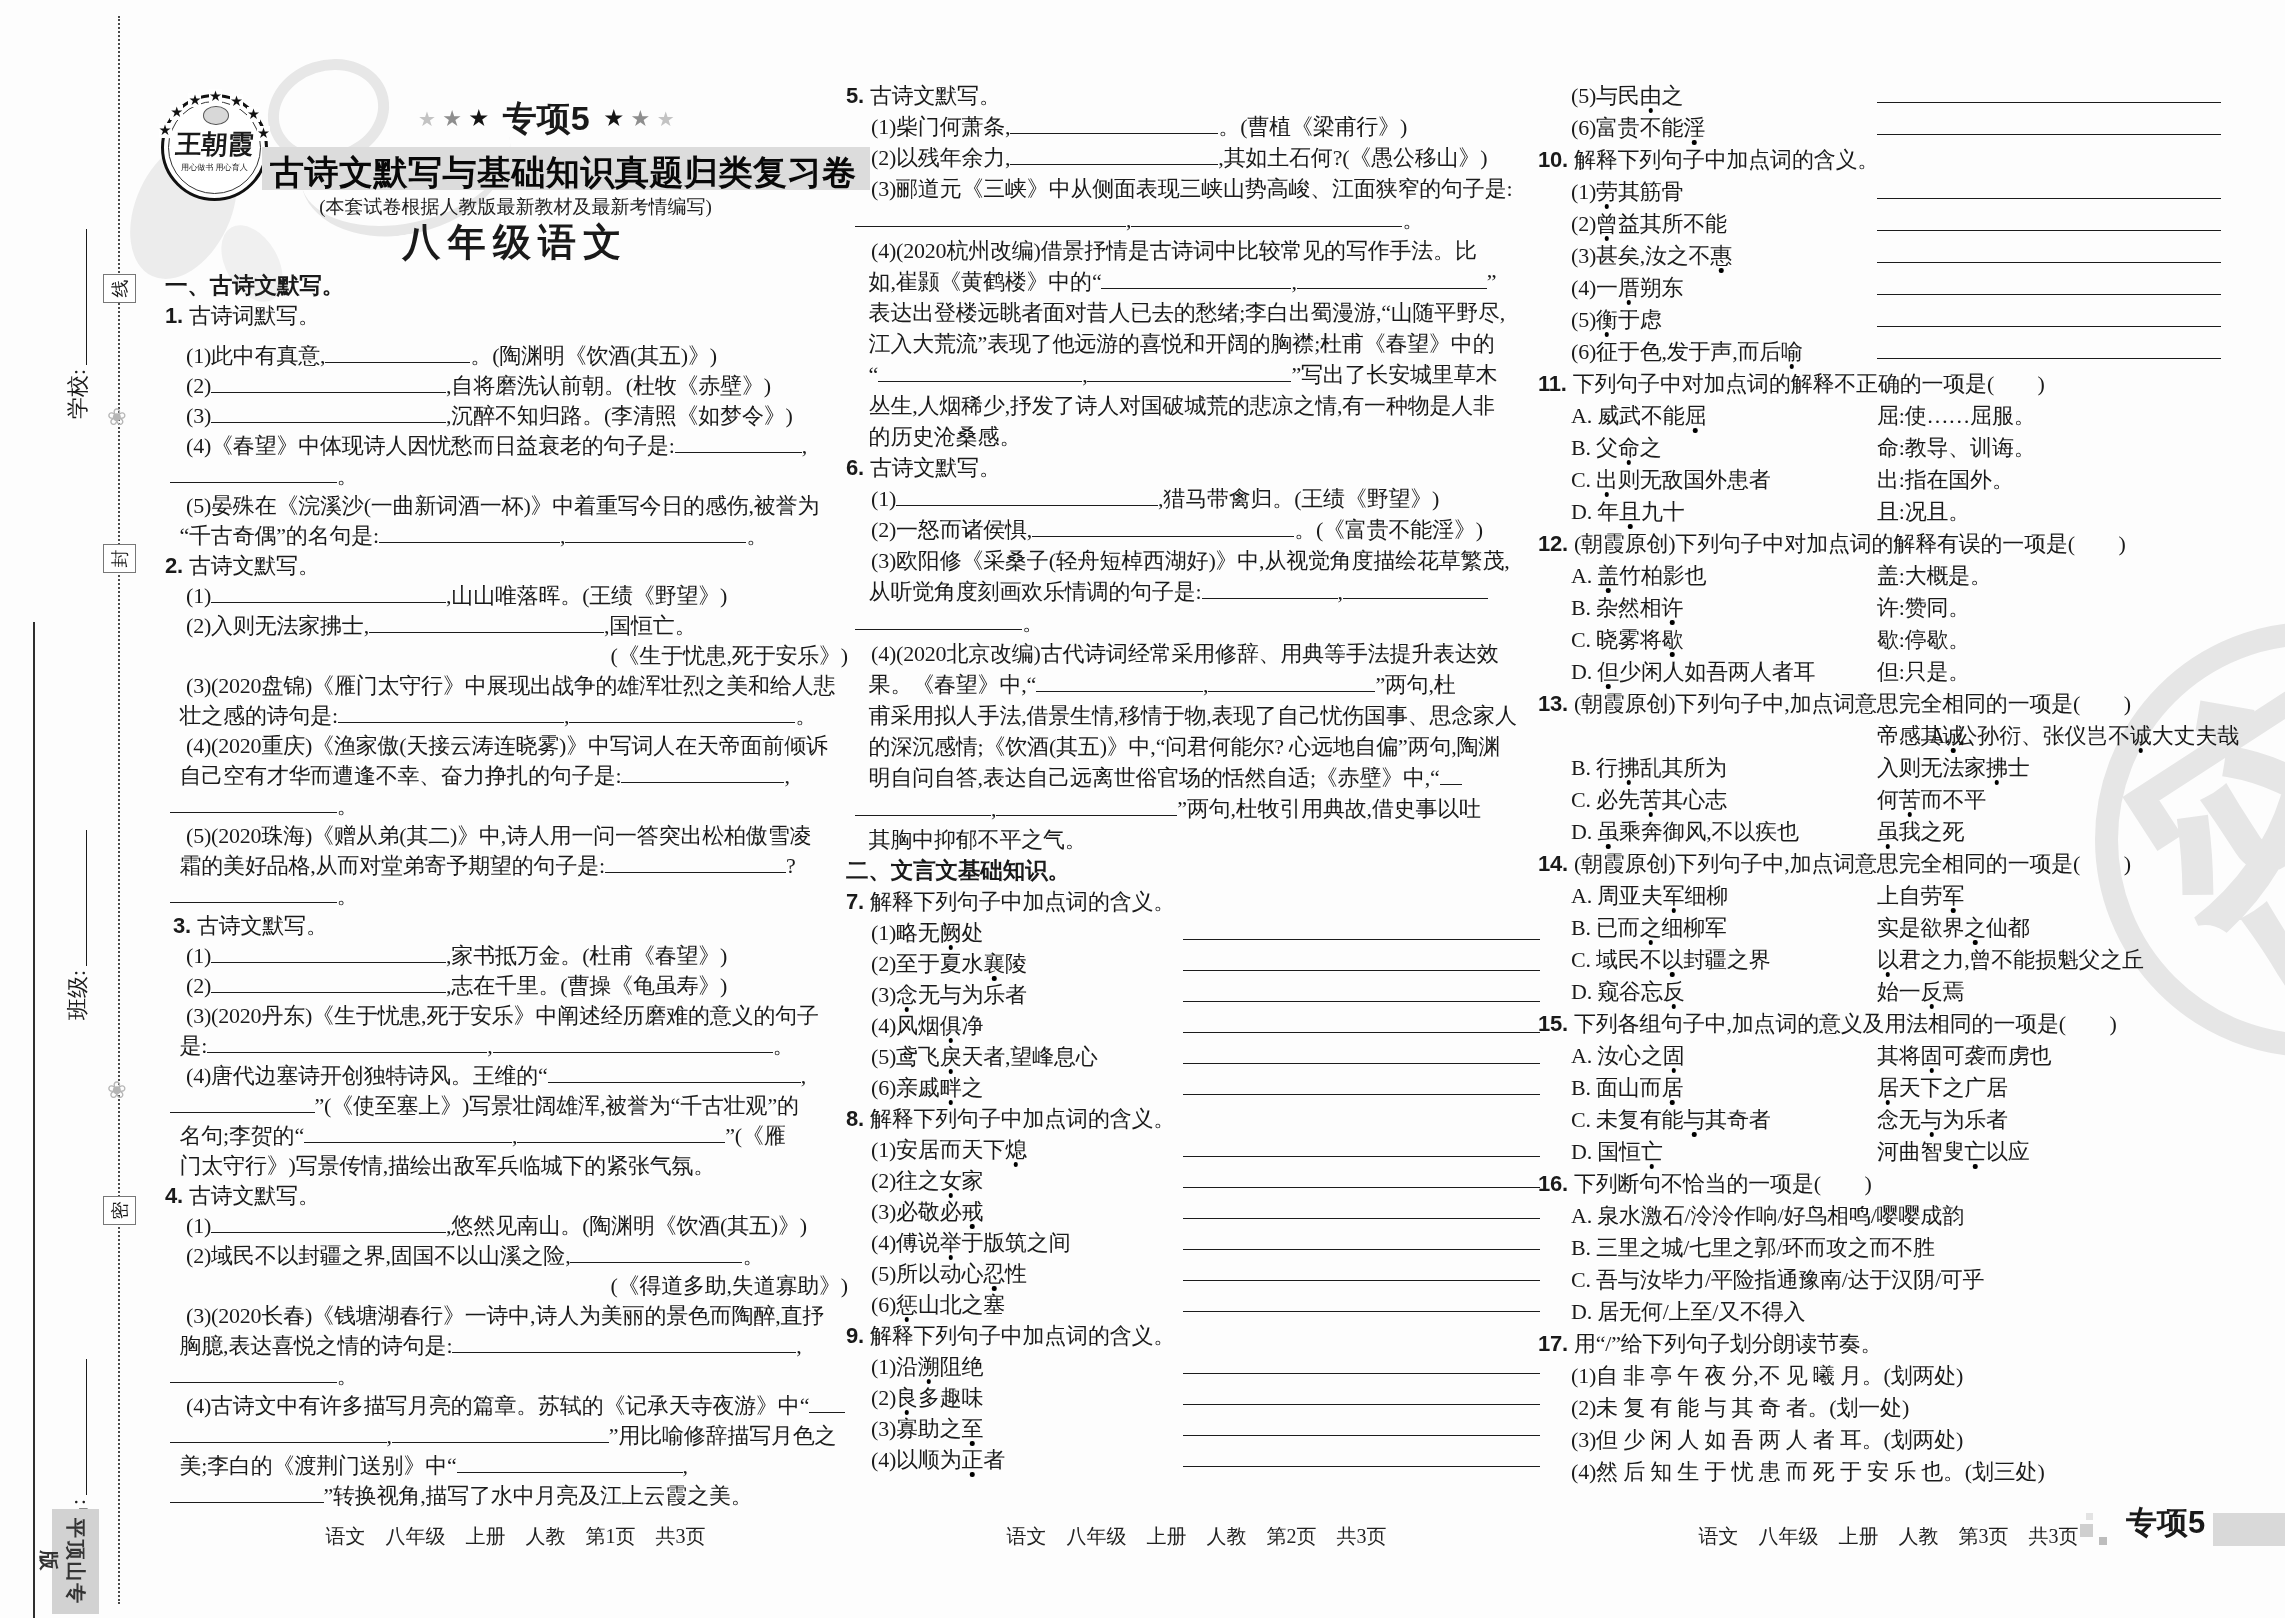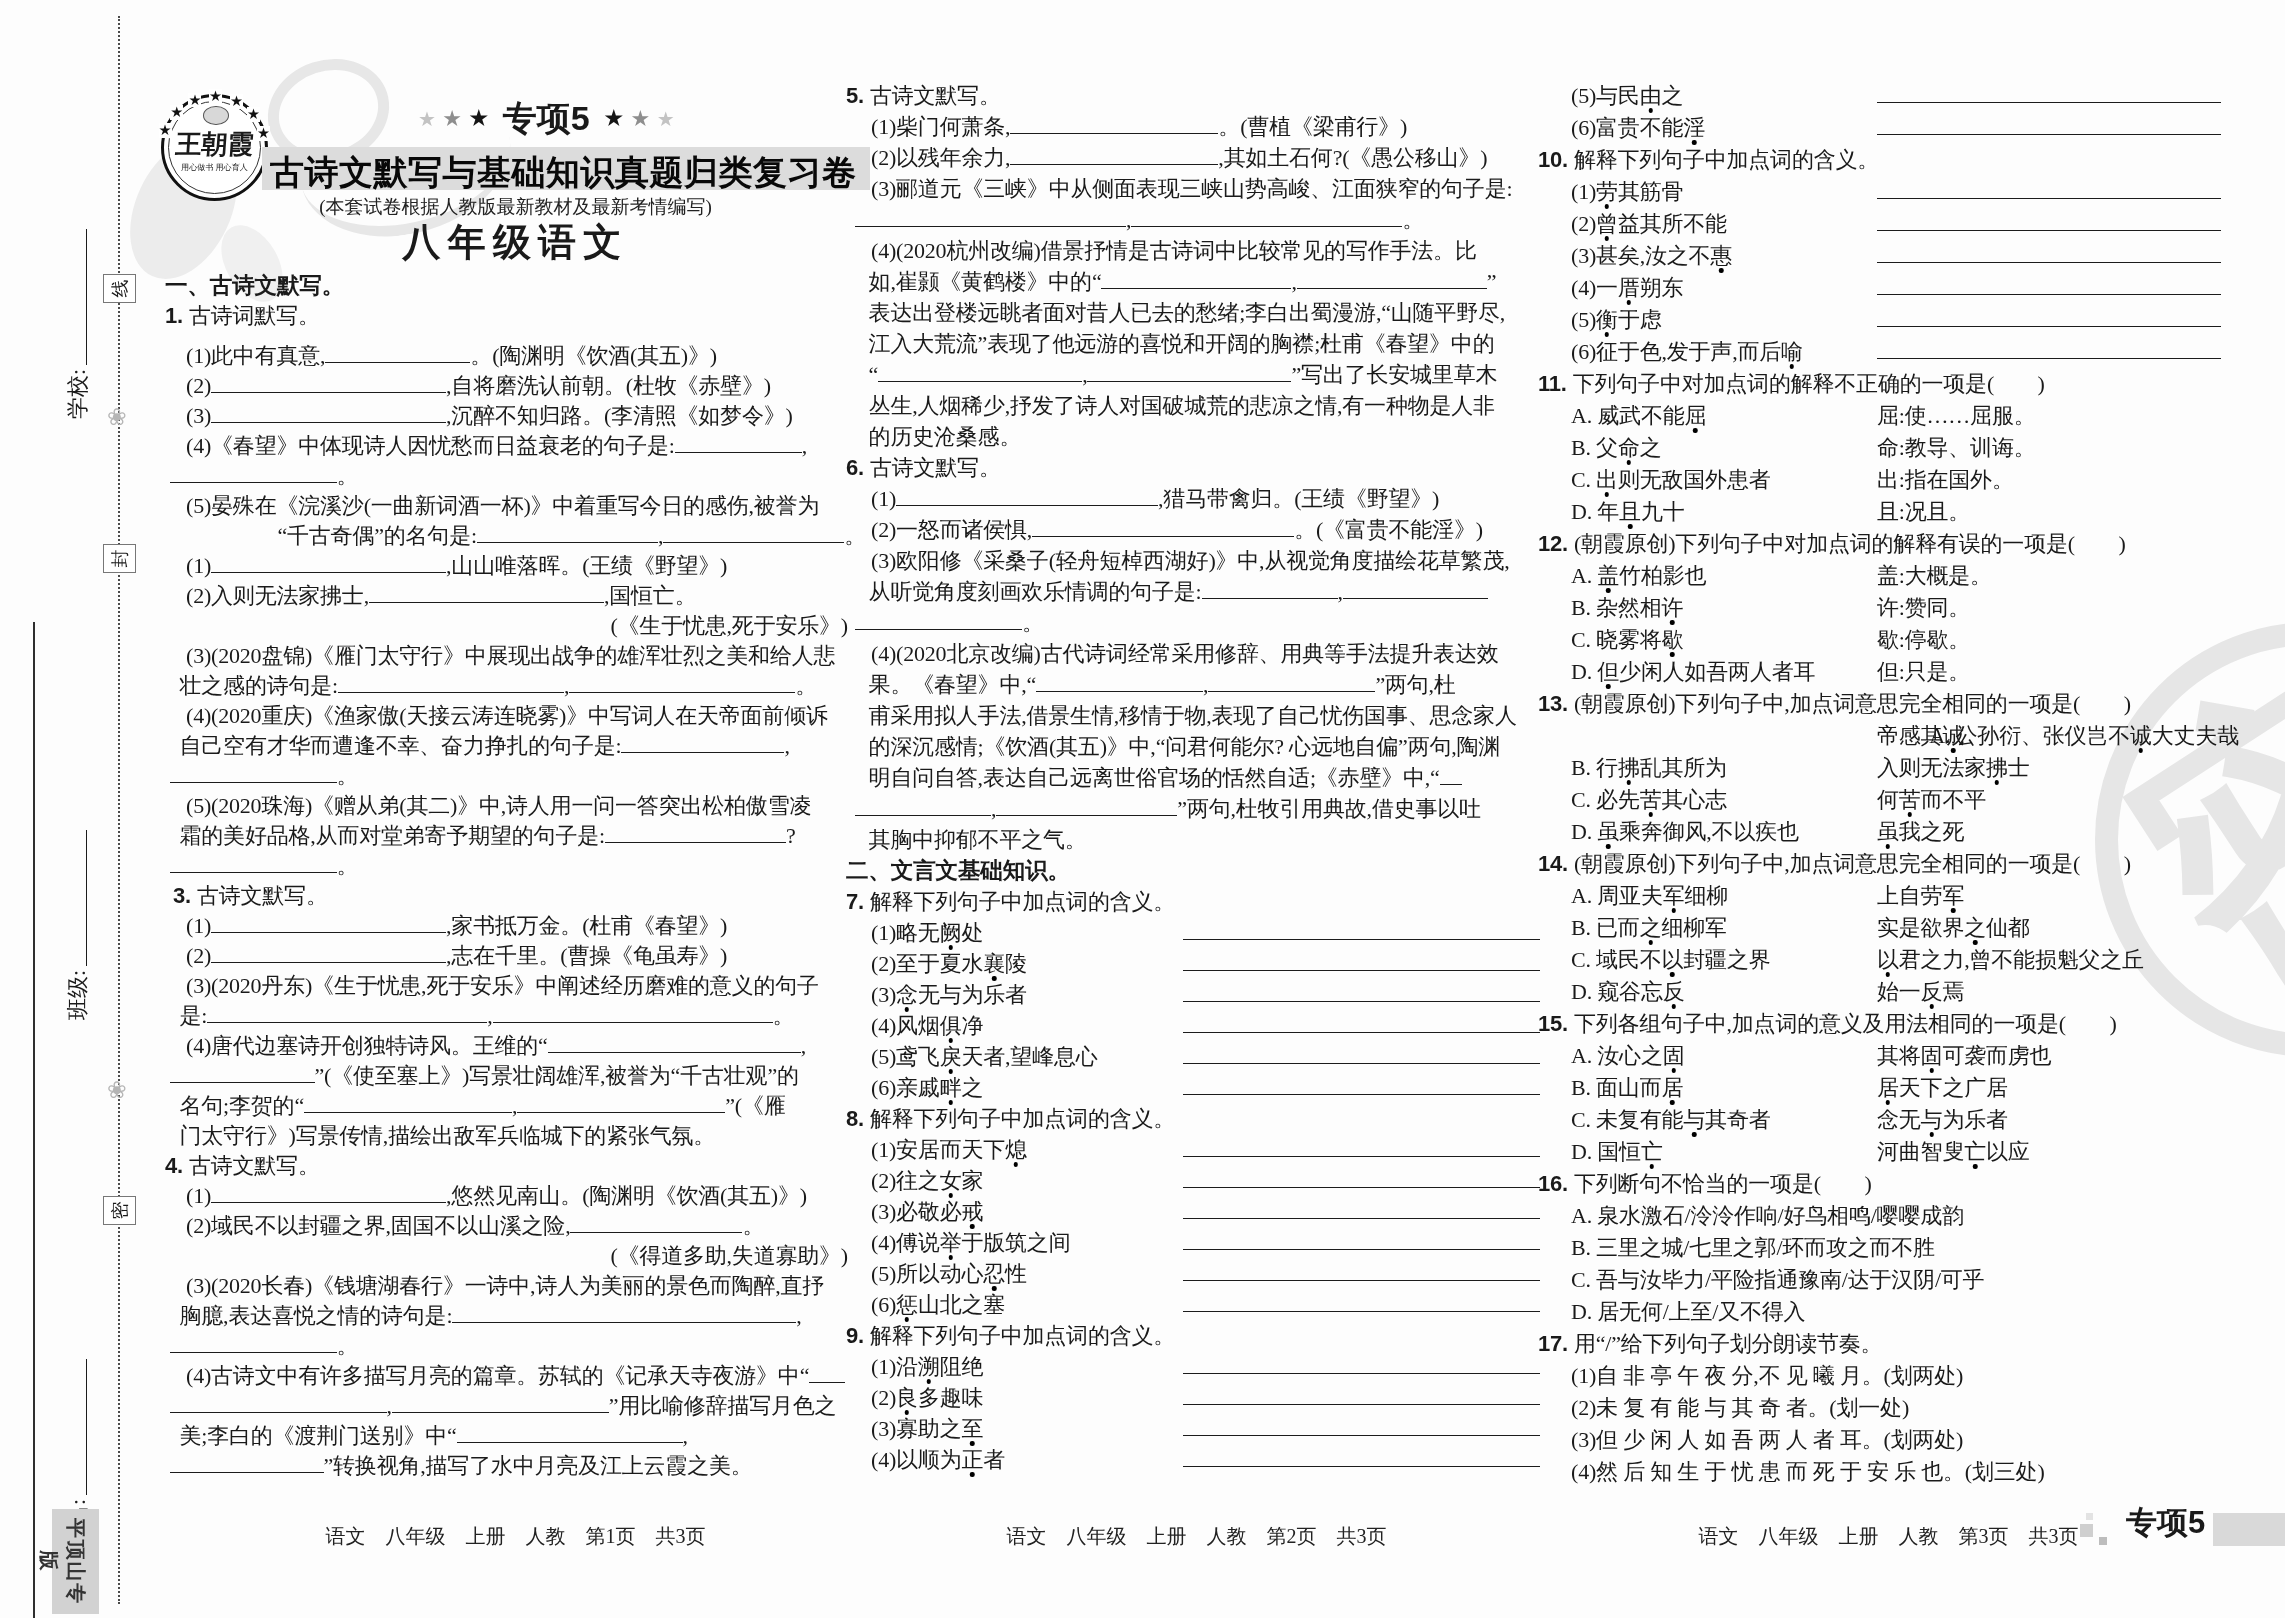--- a/index.html
+++ b/index.html
@@ -135,21 +135,22 @@
 
   <div class="col" id="col0" style="left: 165px; top: 271px; width: 701px;">
       <div class="line" style="line-height: 30px; height: 30px;"><span class="hd">一、古诗文默写。</span></div>
       <div class="line" style="line-height: 30px; height: 30px;"><span class="qnum">1. </span><span class="">古诗词默写。</span></div>
       <div class="line" style="line-height: 30px; height: 30px; padding-left: 21px; margin-top: 10px;"><span class="">(1)此中有真意,</span><span class="blank" style="width: 145px;"></span><span class="">。(陶渊明《饮酒(其五)》)</span></div>
       <div class="line" style="line-height: 30px; height: 30px; padding-left: 21px;"><span class="">(2)</span><span class="blank" style="width: 235px;"></span><span class="">,自将磨洗认前朝。(杜牧《赤壁》)</span></div>
       <div class="line" style="line-height: 30px; height: 30px; padding-left: 21px;"><span class="">(3)</span><span class="blank" style="width: 235px;"></span><span class="">,沉醉不知归路。(李清照《如梦令》)</span></div>
       <div class="line" style="line-height: 30px; height: 30px; padding-left: 21px;"><span class="">(4)《春望》中体现诗人因忧愁而日益衰老的句子是:</span><span class="blank" style="width: 127px;"></span><span class="">,</span></div>
       <div class="line" style="line-height: 30px; height: 30px; padding-left: 4.5px;"><span class="blank" style="width: 167px;"></span><span class="">。</span></div>
       <div class="line" style="line-height: 30px; height: 30px; padding-left: 21px;"><span class="">(5)晏殊在《浣溪沙(一曲新词酒一杯)》中着重写今日的感伤,被誉为</span></div>
-      <div class="line" style="line-height: 30px; height: 30px; padding-left: 14.5px; text-align: right;"><span class="">“千古奇偶”的名句是:</span><span class="blank" style="width: 181px;"></span><span class="">,</span><span class="blank" style="width: 181px;"></span><span class="">。</span></div>
+      <div class="line" style="line-height: 30px; height: 30px; padding-left: 14.5px;"><span class="">“千古奇偶”的名句是:</span><span class="blank" style="width: 181px;"></span><span class="">,</span><span class="blank" style="width: 181px;"></span><span class="">。</span></div>
+      <div class="line" style="line-height: 30px; height: 30px;"><span class="qnum">2. </span><span class="">古诗文默写。</span></div>
       <div class="line" style="line-height: 30px; height: 30px; padding-left: 21px;"><span class="">(1)</span><span class="blank" style="width: 235px;"></span><span class="">,山山唯落晖。(王绩《野望》)</span></div>
       <div class="line" style="line-height: 30px; height: 30px; padding-left: 21px;"><span class="">(2)入则无法家拂士,</span><span class="blank" style="width: 235px;"></span><span class="">,国恒亡。</span></div>
       <div class="line" style="line-height: 30px; height: 30px;">
         <span class="right-attrib">(《生于忧患,死于安乐》)</span>
       </div>
       <div class="line" style="line-height: 30px; height: 30px; padding-left: 21px;"><span class="">(3)(2020盘锦)《雁门太守行》中展现出战争的雄浑壮烈之美和给人悲</span></div>
       <div class="line" style="line-height: 30px; height: 30px; padding-left: 14.5px;"><span class="">壮之感的诗句是:</span><span class="blank" style="width: 226px;"></span><span class="">,</span><span class="blank" style="width: 226px;"></span><span class="">。</span></div>
       <div class="line" style="line-height: 30px; height: 30px; padding-left: 21px;"><span class="">(4)(2020重庆)《渔家傲(天接云涛连晓雾)》中写词人在天帝面前倾诉</span></div>
       <div class="line" style="line-height: 30px; height: 30px; padding-left: 14.5px;"><span class="">自己空有才华而遭逢不幸、奋力挣扎的句子是:</span><span class="blank" style="width: 163px;"></span><span class="">,</span></div>
       <div class="line" style="line-height: 30px; height: 30px; padding-left: 4.5px;"><span class="blank" style="width: 167px;"></span><span class="">。</span></div>

